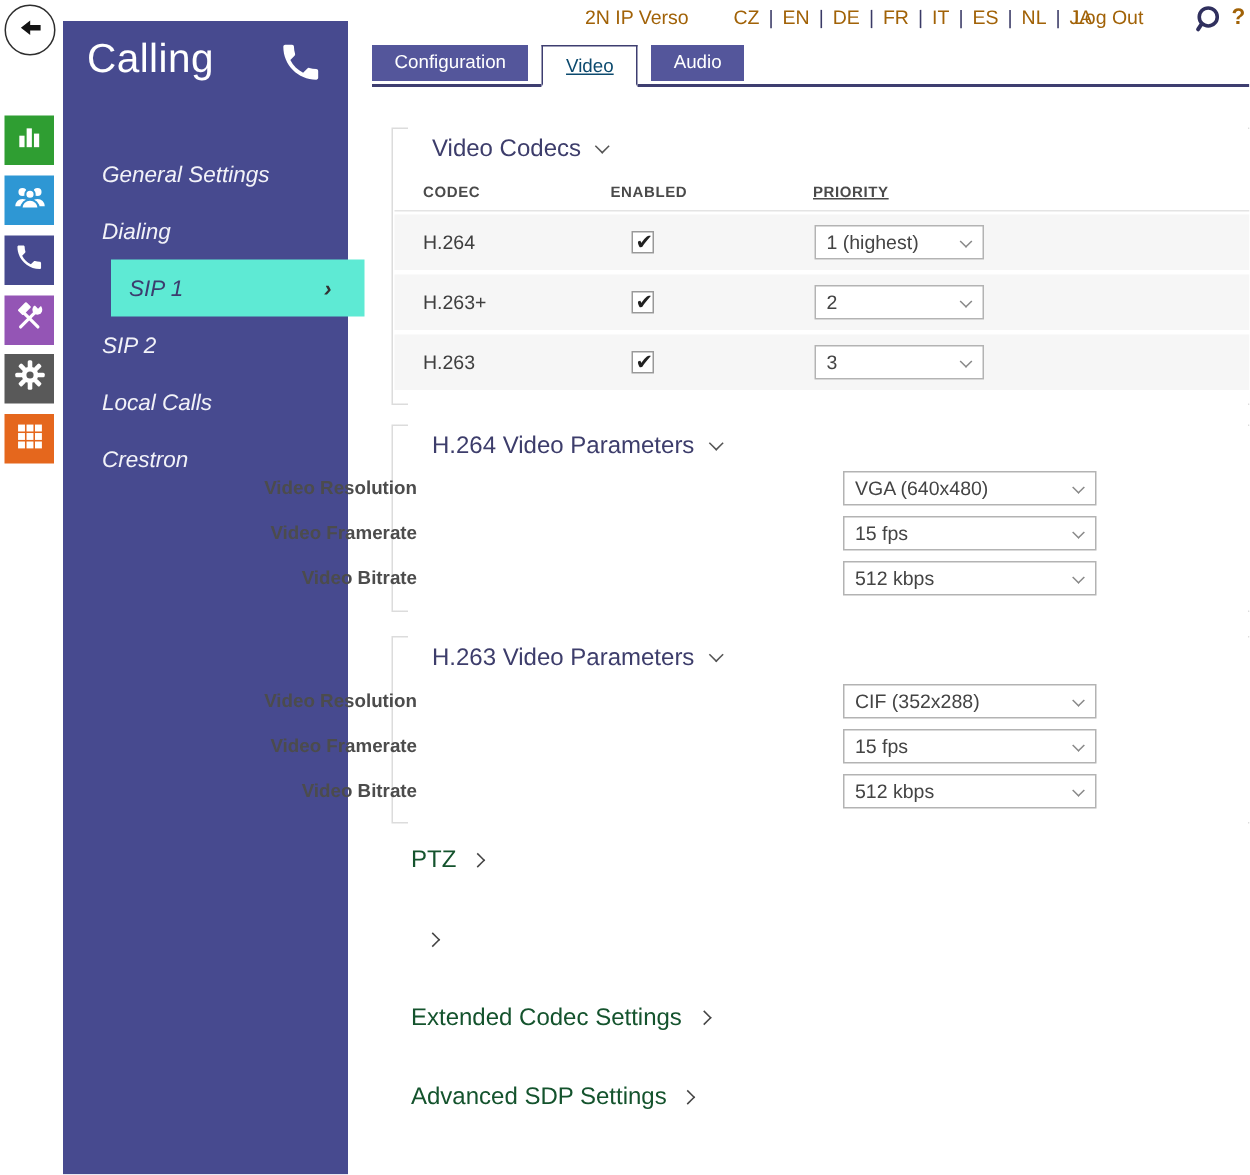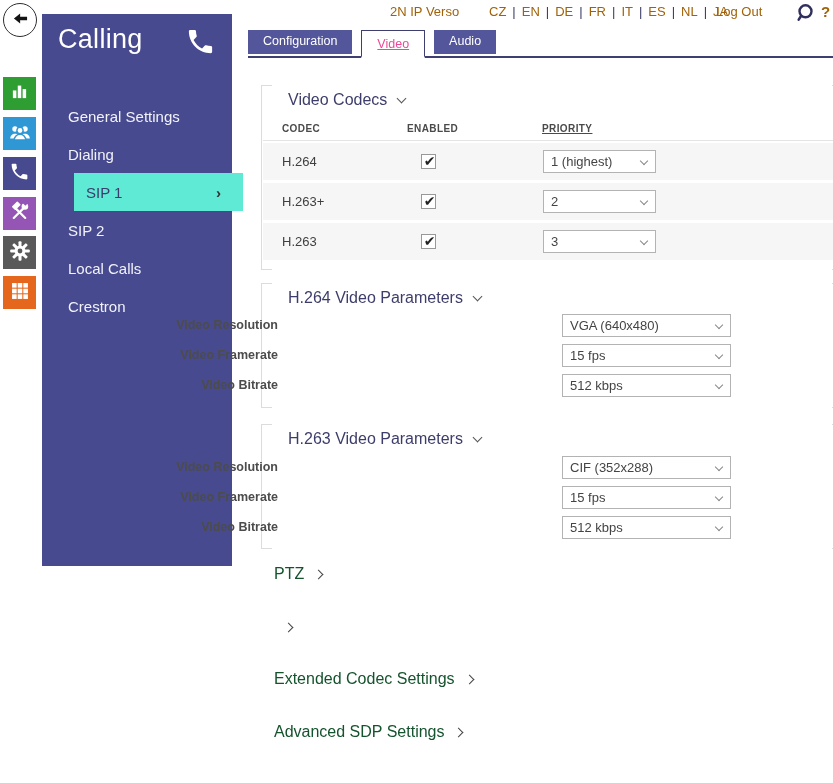--- a/index.html
+++ b/index.html
@@ -13,26 +13,26 @@
   .backbtn {
     position:absolute; left:3px; top:3px; width:34px; height:34px; border-radius:50%;
     background:#fff; border:1.6px solid #2e2e2e; display:flex; align-items:center; justify-content:center;
     cursor:pointer; padding:0;
   }
   .tile {
     position:absolute; left:3px; width:33px; height:33px;
     display:flex; align-items:center; justify-content:center; cursor:pointer;
   }
   
-  .sidebar { position:absolute; left:42px; top:14px; width:190px; height:552px; background:#474A8F; }
+  .sidebar { position:absolute; left:42px; top:14px; width:190px; height:769px; background:#474A8F; }
   .sb-title {
     position:absolute; left:16px; top:10px; font-size:27px; font-weight:300; color:#fff; letter-spacing:.3px;
   }
   .sb-phone { position:absolute; right:16px; top:12px; }
-  .sb-nav { position:absolute; top:83px; left:0; right:0; }
+  .sb-nav { position:absolute; top:83px; left:0; right:0;font-style:italic; }
   .sb-item {
     height:38px; display:flex; align-items:center; padding-left:26px;
     font-size:15px; color:#f2f2f8; cursor:pointer; position:relative;
   }
   .sb-item.sel {
     background:#5eead4; color:#3C3C6E; margin-left:32px; margin-right:-11px; padding-left:12px;
   }
   .sb-item.sel .sb-chev {
     position:absolute; right:22px; font-size:15px; color:#333; font-weight:bold;
   }
@@ -48,21 +48,21 @@
   
   .tabbar {
     position:absolute; left:248px; top:30px; width:585px; height:28px;
     display:flex; align-items:flex-start; border-bottom:2px solid #3E3E70;
   }
   .tab {
     height:24px; line-height:23px; padding:0 15px; margin-right:9px; background:#54569B;
     color:#fff; font-size:12.5px; cursor:pointer; white-space:nowrap;
   }
   .tab.active {
-    height:28px; line-height:27px; background:#fff; color:#ec4899;
+    height:28px; line-height:27px; background:#fff; color:#0c4a6e;
     border:1px solid #3E3E70; border-bottom:2px solid #fff; margin-bottom:-2px; z-index:2;text-decoration:underline;
   }
   
   .gbox {
     position:absolute; left:261px; width:582px;
     border-left:1px solid #dcdcdc; border-right:1px solid #dcdcdc;
   }
   .gbox::before, .gbox::after {
     content:""; position:absolute; left:0; right:0; height:1px;
     background:linear-gradient(to right,#dcdcdc 10px,transparent 10px,transparent calc(100% - 10px),#dcdcdc calc(100% - 10px));

